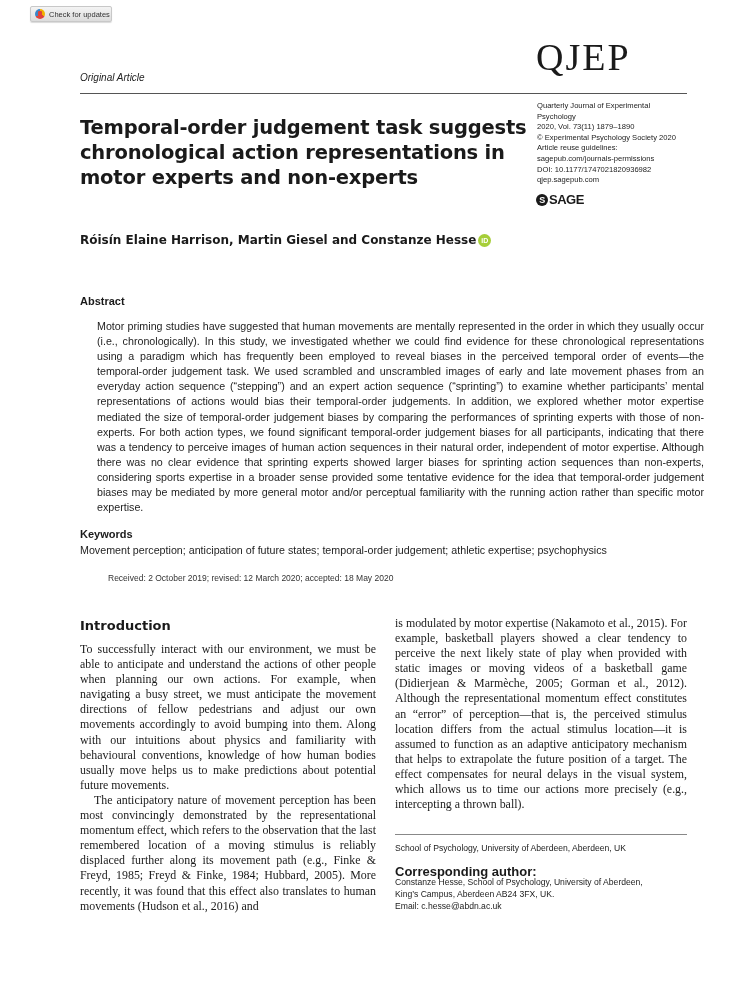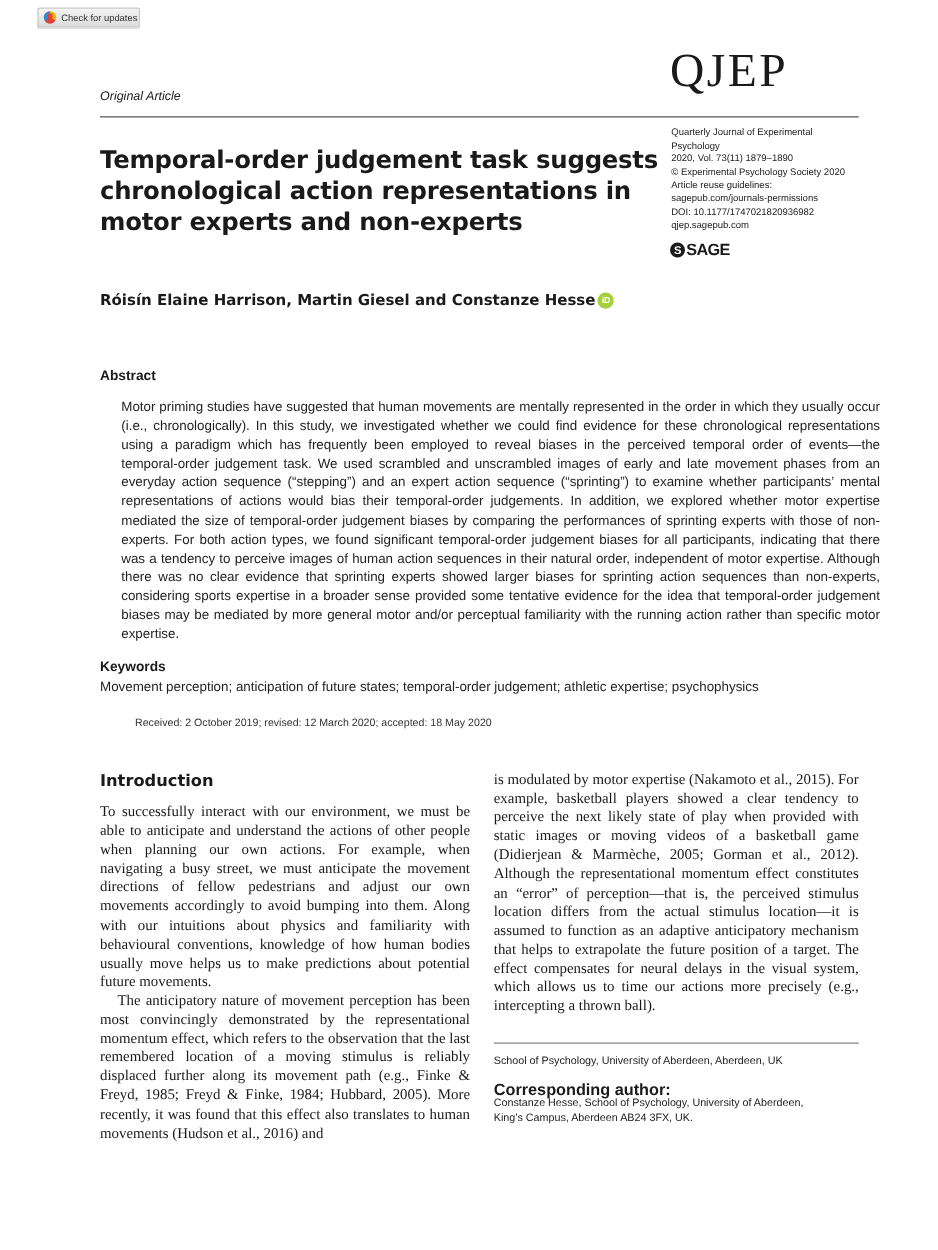--- a/index.html
+++ b/index.html
@@ -162,13 +162,14 @@
   <p>The anticipatory nature of movement perception has been most convincingly demonstrated by the representational momentum effect, which refers to the observation that the last remembered location of a moving stimulus is reliably displaced further along its movement path (e.g., Finke &amp; Freyd, 1985; Freyd &amp; Finke, 1984; Hubbard, 2005). More recently, it was found that this effect also translates to human movements (Hudson et al., 2016) and</p>
 </div>
 <p class="abs serif-body col-right">is modulated by motor expertise (Nakamoto et al., 2015). For example, basketball players showed a clear tendency to perceive the next likely state of play when provided with static images or moving videos of a basketball game (Didierjean &amp; Marmèche, 2005; Gorman et al., 2012). Although the representational momentum effect constitutes an “error” of perception—that is, the perceived stimulus location differs from the actual stimulus location—it is assumed to function as an adaptive anticipatory mechanism that helps to extrapolate the future position of a target. The effect compensates for neural delays in the visual system, which allows us to time our actions more precisely (e.g., intercepting a thrown ball).</p>
 
 <div class="abs rule-foot"></div>
 <div class="abs affil">School of Psychology, University of Aberdeen, Aberdeen, UK</div>
 <div class="abs corr-head">Corresponding author:</div>
 <div class="abs corr-text">
   <div>Constanze Hesse, School of Psychology, University of Aberdeen,</div>
   <div>King’s Campus, Aberdeen AB24 3FX, UK.</div>
+  <div>Email: c.hesse@abdn.ac.uk</div>
 </div>
 
 </body></html>

